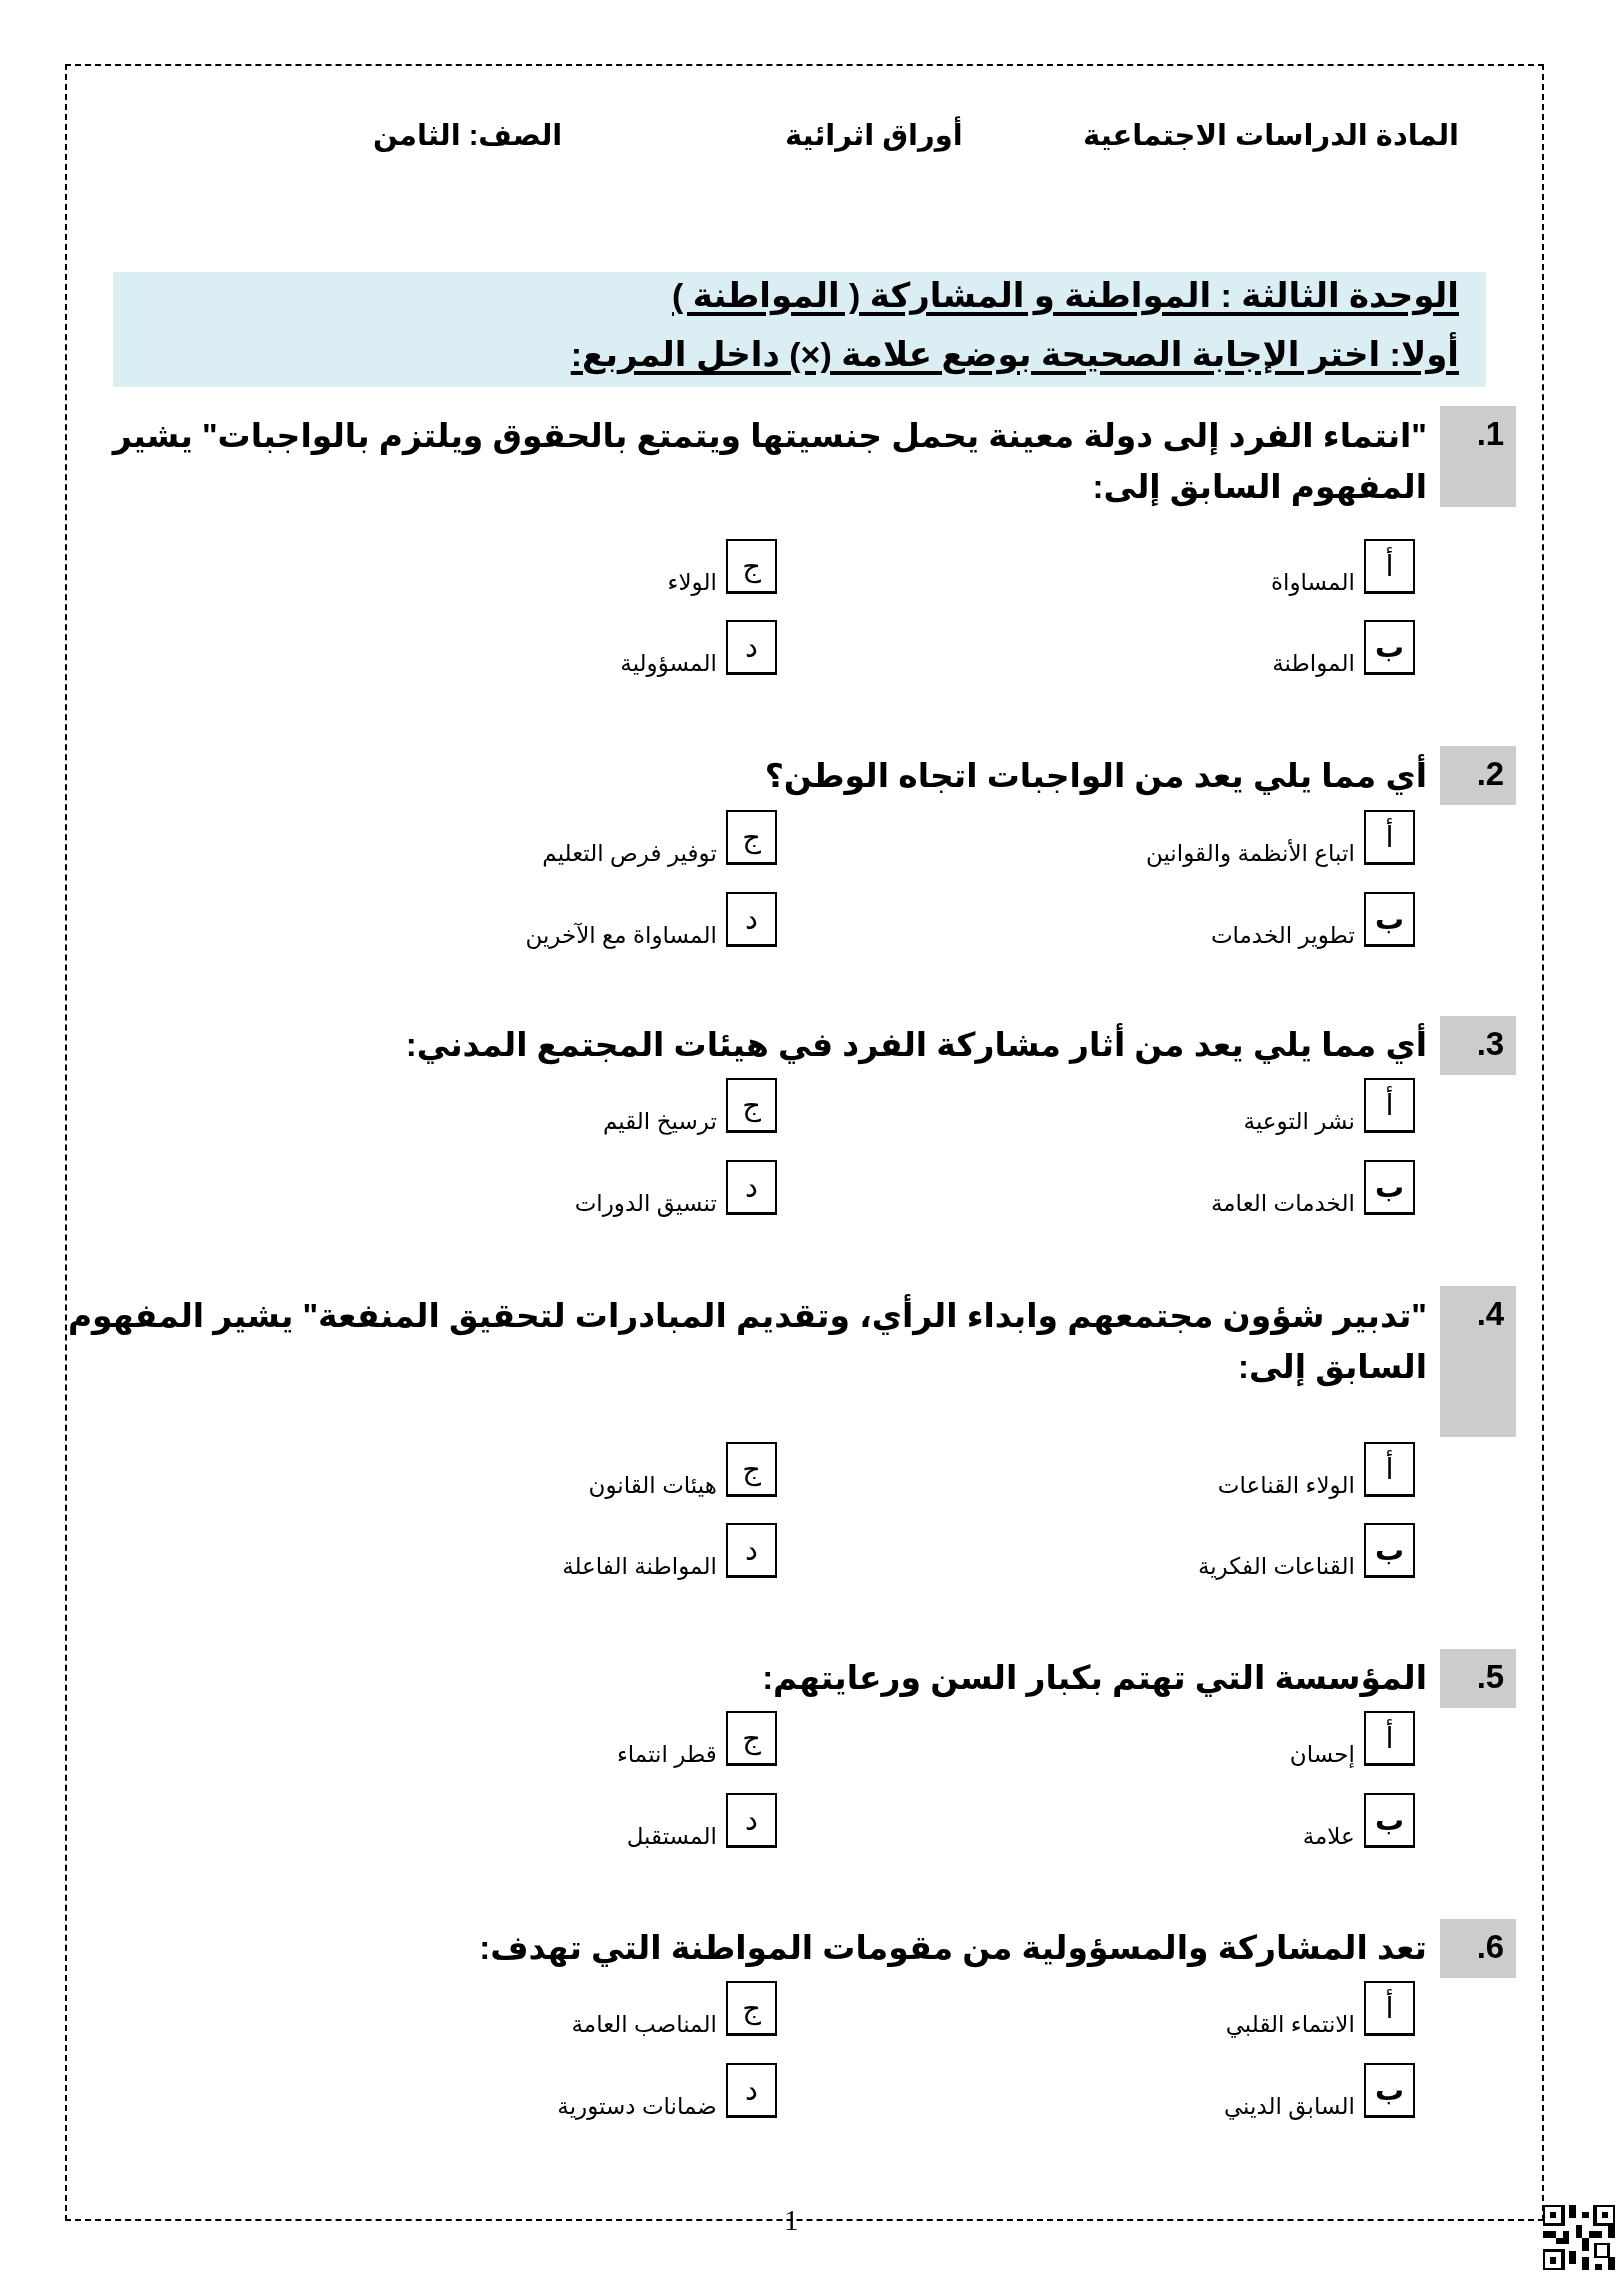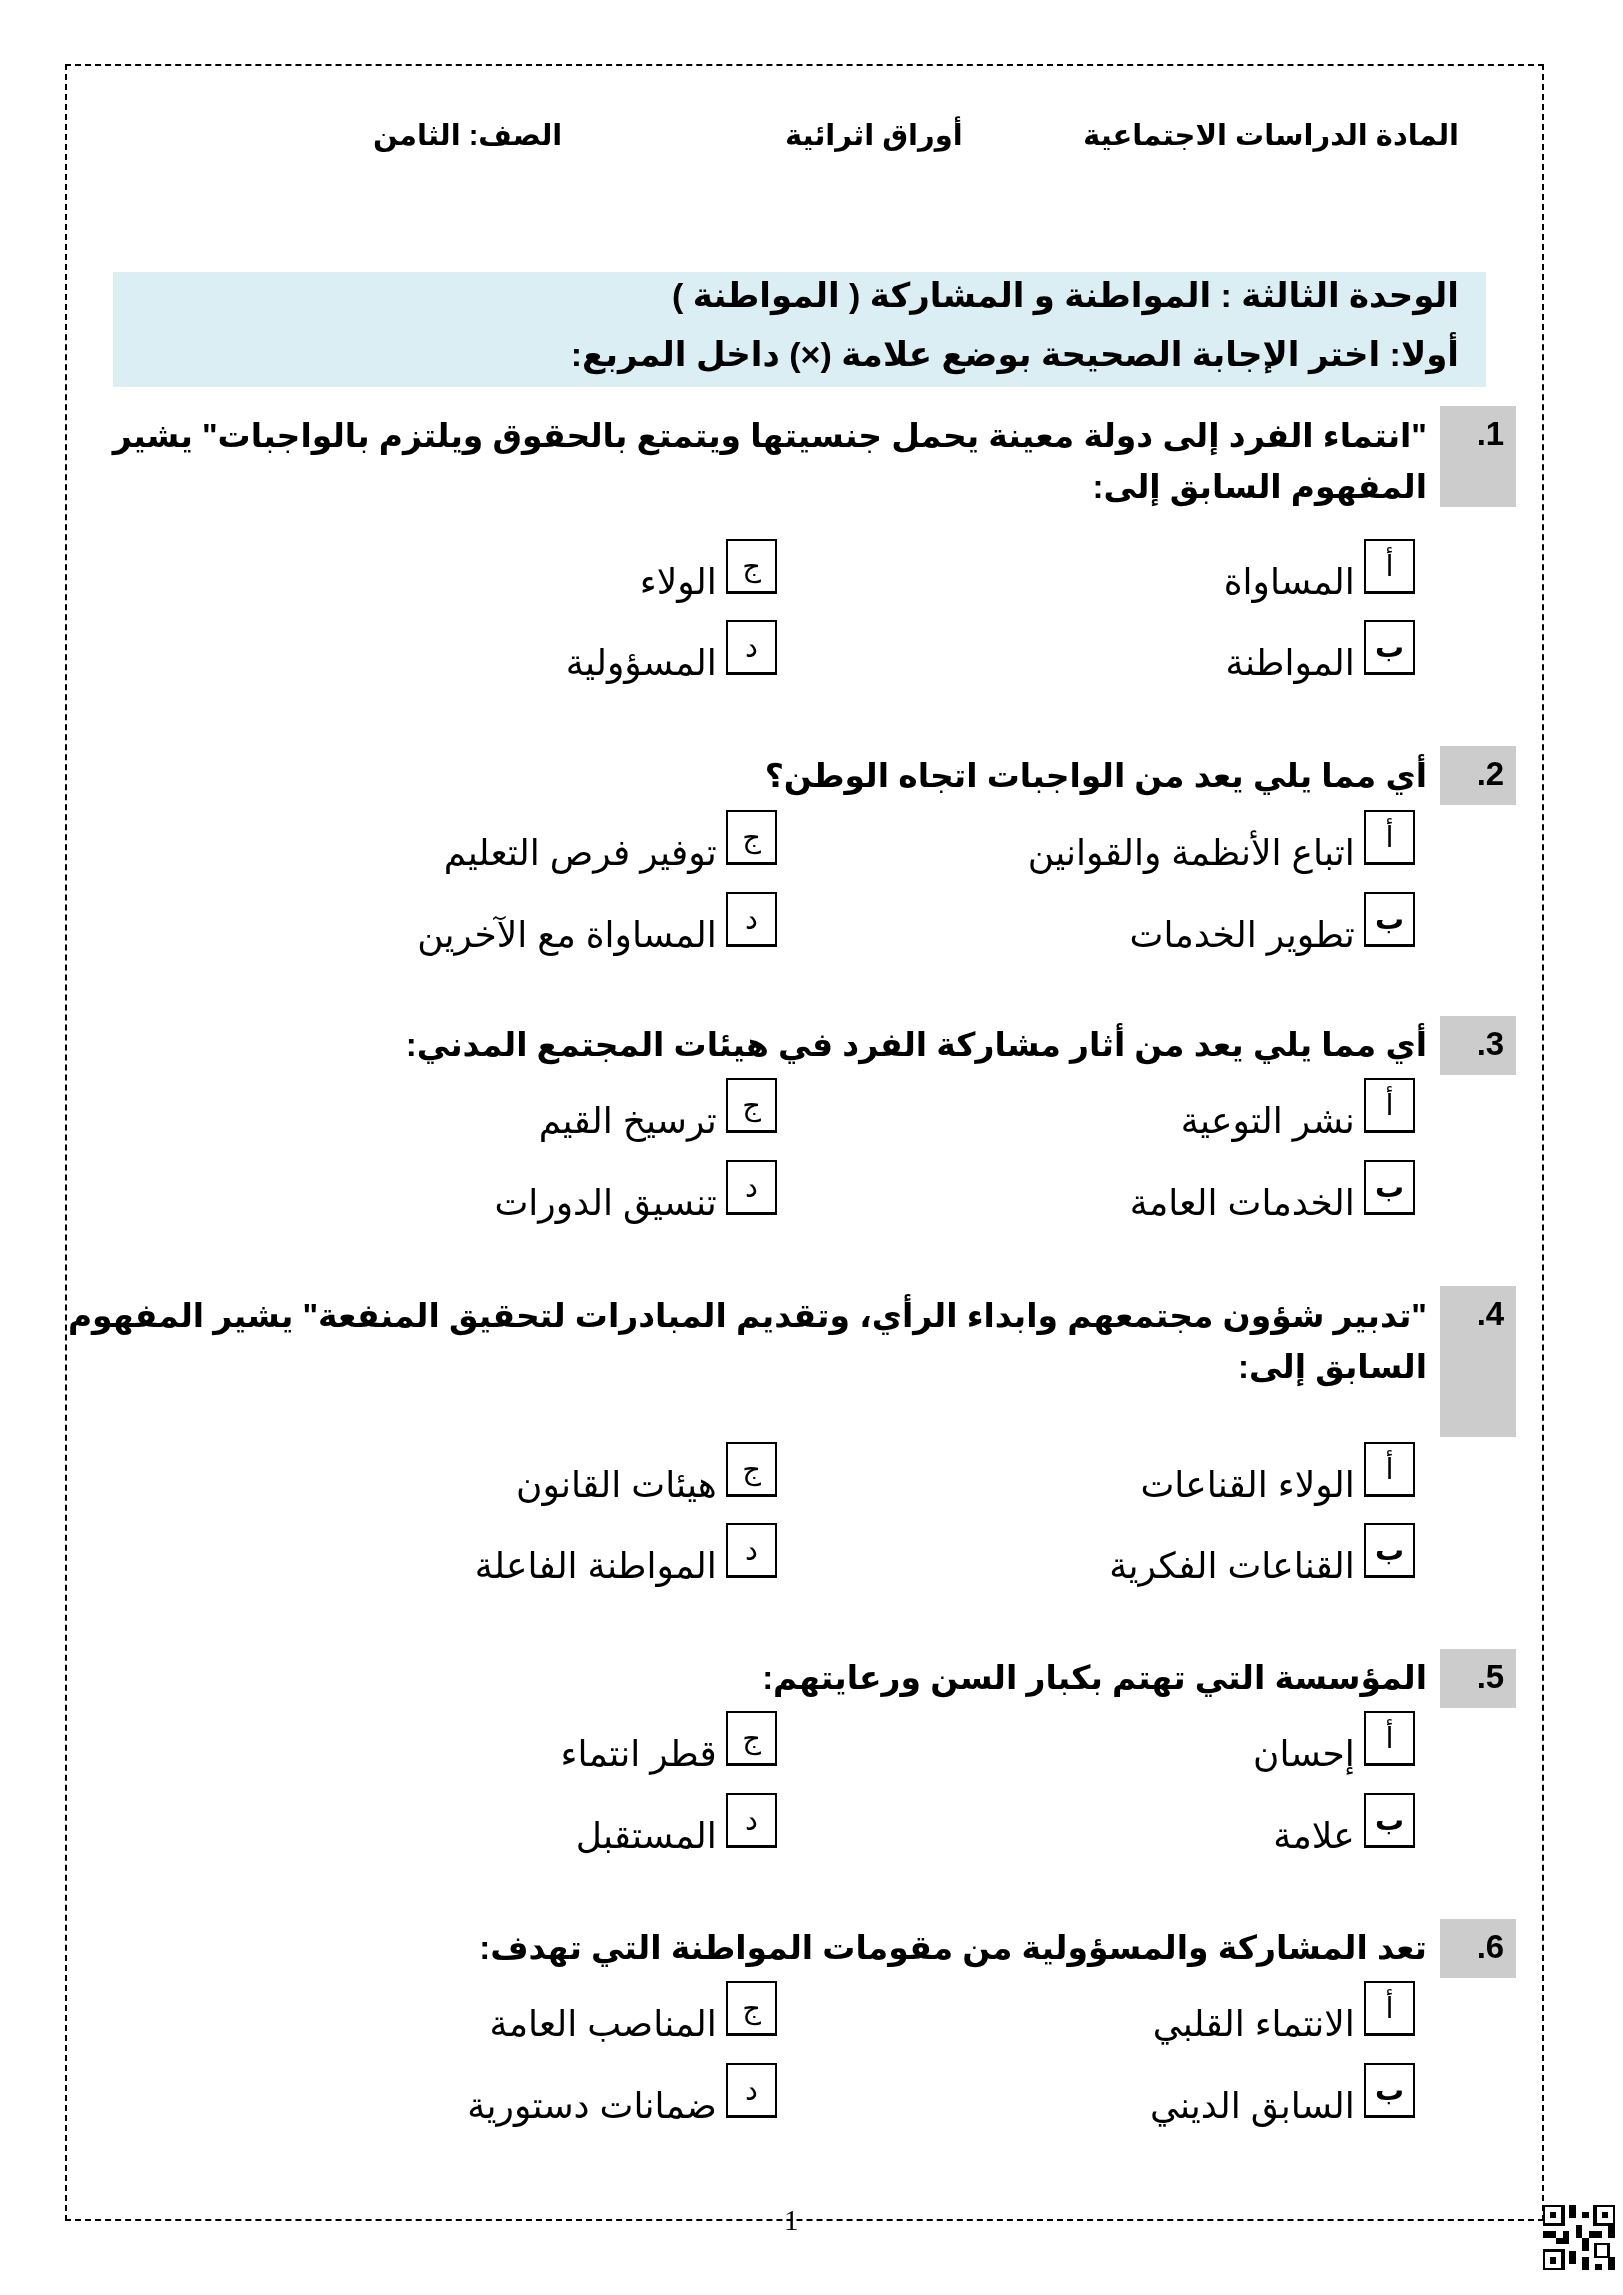--- a/index.html
+++ b/index.html
@@ -3,30 +3,30 @@
 <meta charset="utf-8">
 <style>
   html, body { margin:0; padding:0; background:#ffffff; }
   body { width:1623px; height:2295px; position:relative; overflow:hidden;
          font-family:"Liberation Sans", "DejaVu Sans", sans-serif; color:#000; }
   .frame { position:absolute; left:65px; top:64px; width:1479px; height:2157px;
            border:2px dashed #000; box-sizing:border-box; }
   .hdr { position:absolute; top:118px; font-size:29px; font-weight:bold; direction:rtl; white-space:nowrap; }
   .banner { position:absolute; left:113px; top:272px; width:1373px; height:115px; background:#daeef3; }
   .banner-line { position:absolute; right:1623px; font-size:34px; font-weight:bold; direction:rtl;
-                 text-decoration-thickness:3.9px; text-underline-offset:5.2px; white-space:nowrap; }
+                 text-decoration:underline; text-decoration-thickness:3.9px; text-underline-offset:5.2px; white-space:nowrap; }
   .qnum { position:absolute; left:1440px; width:76px; background:#cccccc; }
   .qnum span { position:absolute; top:9.2px; right:11.8px; font-size:33px; font-weight:bold; direction:ltr; }
   .qtext { position:absolute; right:196px; width:1394px; font-size:33px; font-weight:bold; direction:rtl;
            line-height:51px; text-align:right; }
   .opt { position:absolute; height:59px; display:flex; flex-direction:row-reverse; align-items:center; }
   .letter { width:51px; height:55px; border:2px solid #000; border-bottom-width:3.9px;
             display:flex; align-items:center; justify-content:center; font-size:29px; box-sizing:border-box; }
   .letter.b { font-weight:bold; }
-  .otext { font-size:36px; direction:rtl; margin-right:9.2px; white-space:nowrap;margin-top:31px; }
+  .otext { font-size:23px; direction:rtl; margin-right:9.2px; white-space:nowrap;margin-top:31px; }
   .pagenum { position:absolute; left:784px; top:2204px; font-family:"Liberation Serif", serif; font-size:29px; }
   .qr { position:absolute; left:1543px; top:2205px; width:72px; height:65px; }
 </style>
 </head>
 <body>
 
 <div class="frame"></div>
 
 <div class="hdr" style="right:164px;">المادة الدراسات الاجتماعية</div>
 <div class="hdr" style="left:785px;">أوراق اثرائية</div>

